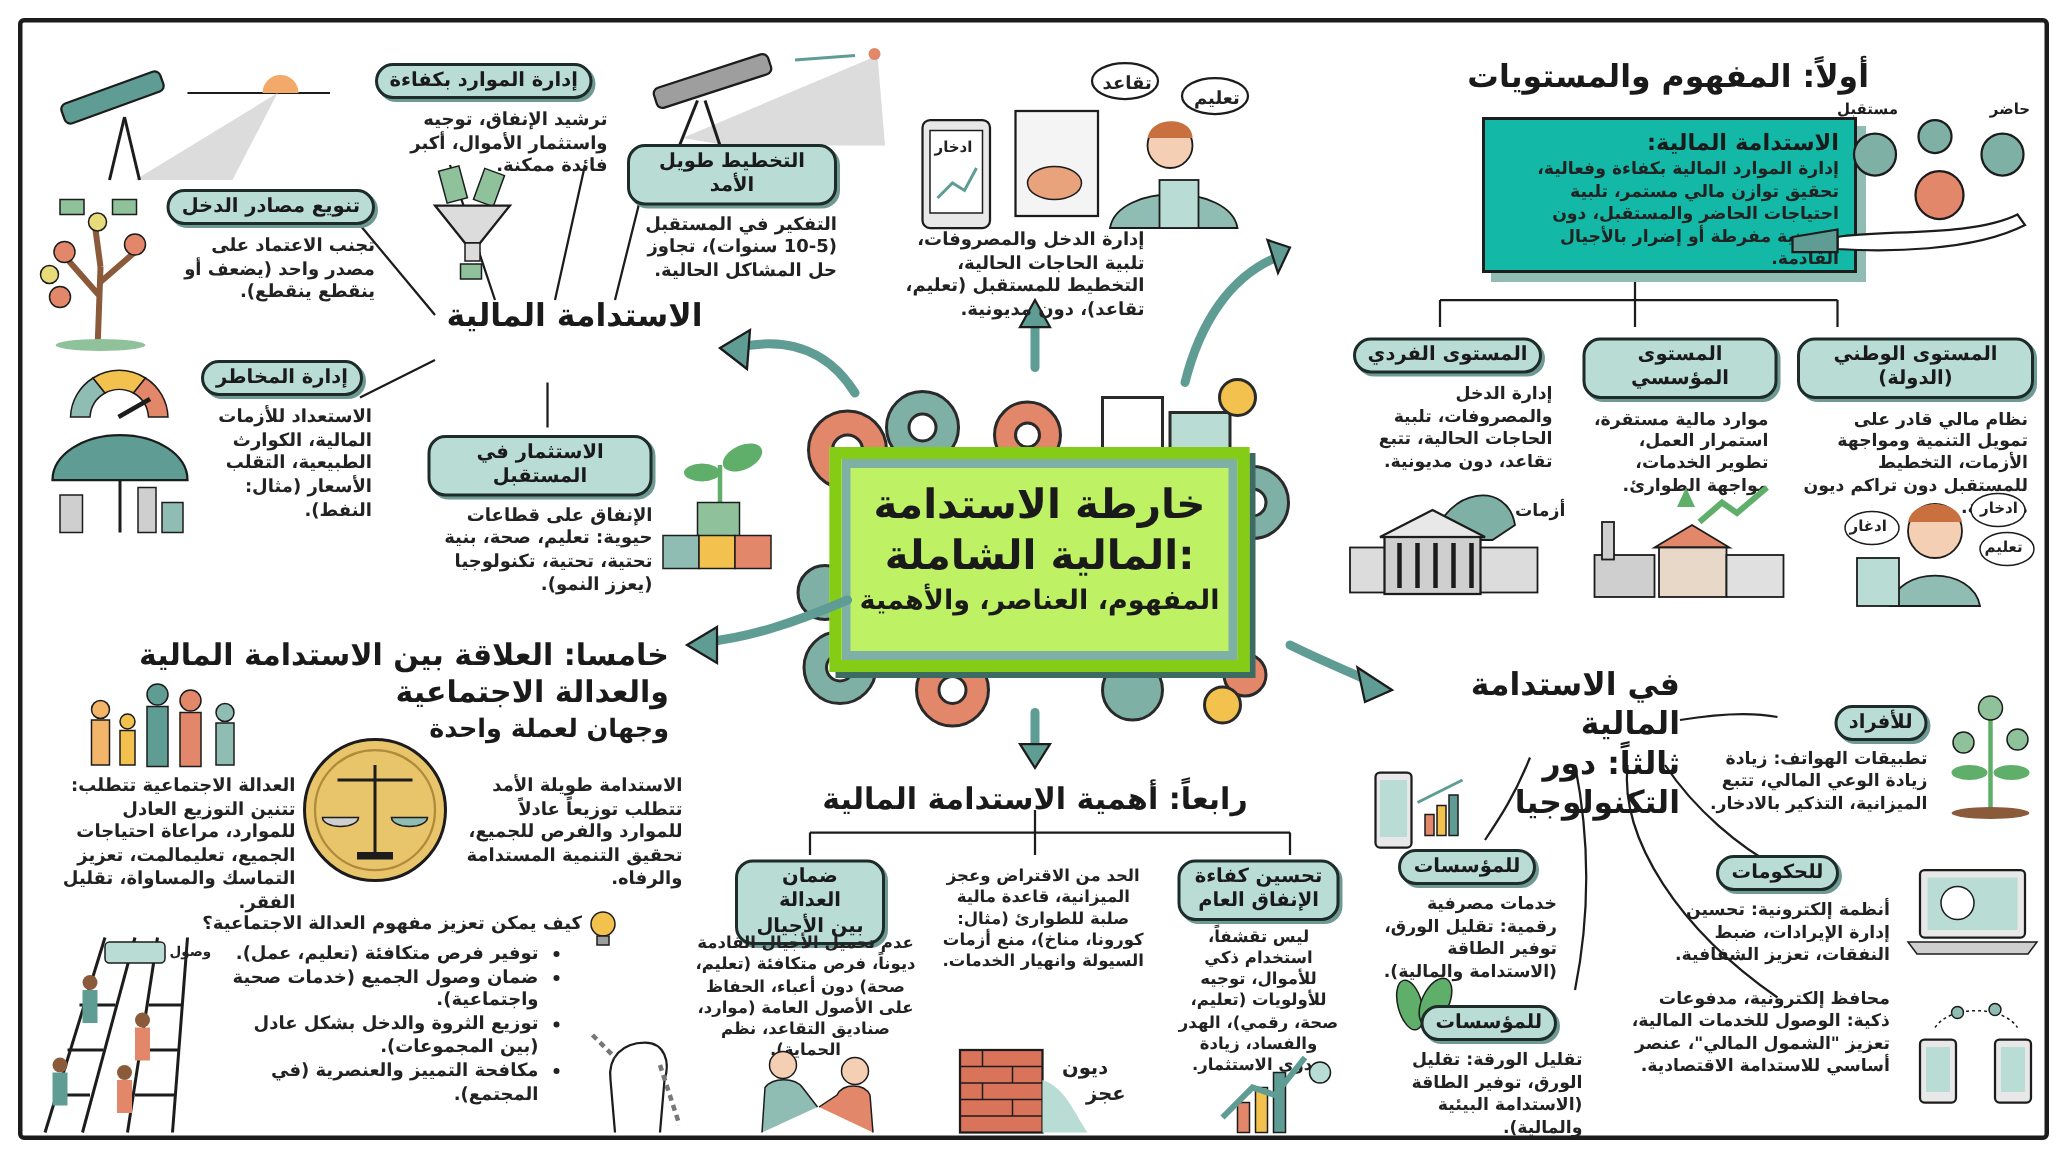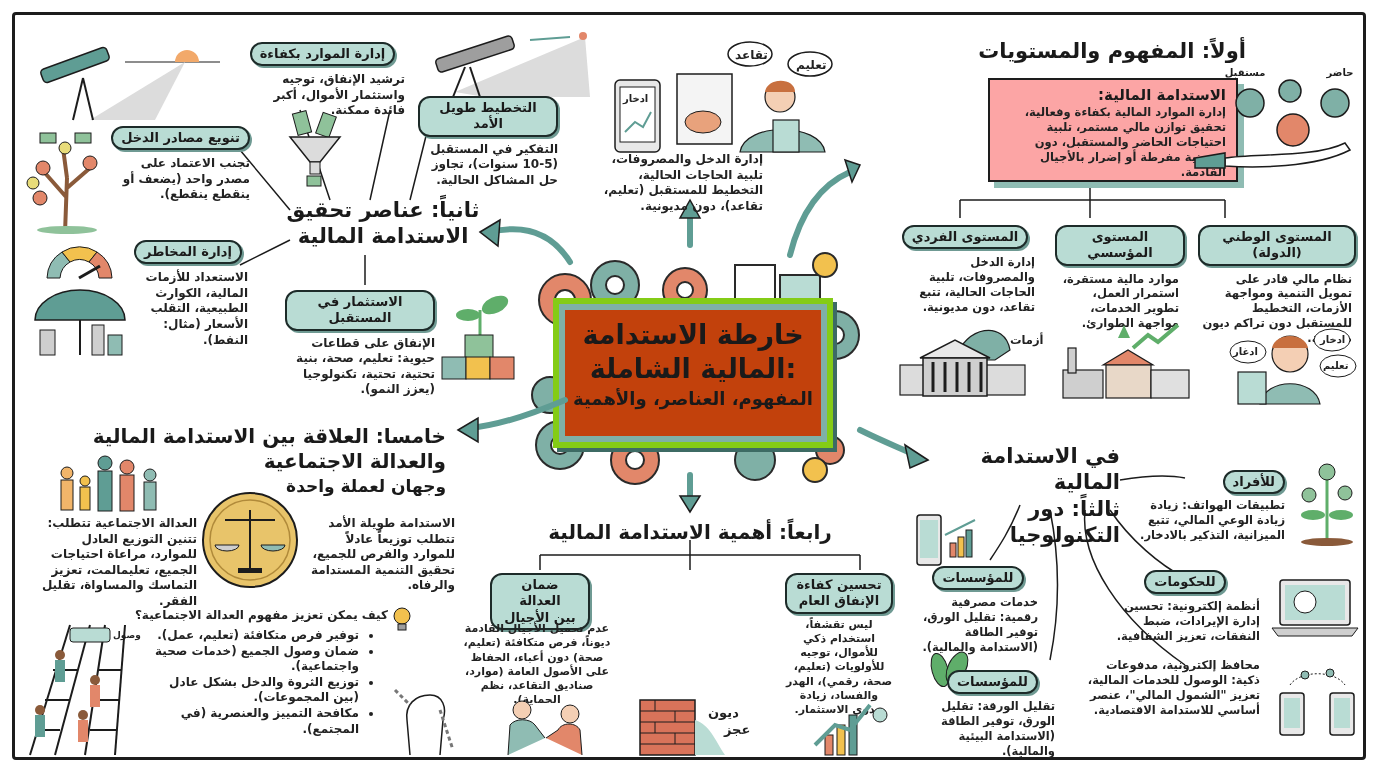--- a/index.html
+++ b/index.html
@@ -6,22 +6,22 @@
   html, body { width: 1376px; height: 768px; background: #ffffff; overflow: hidden; }
   body { font-family: "DejaVu Sans", sans-serif; color: #1a1a1a; position: relative; }
   .frame { position: absolute; left: 12px; top: 12px; width: 1354px; height: 748px; border: 3px solid #1c1c1c; border-radius: 4px; background: #fff; }
   .abs { position: absolute; }
   .rtl { direction: rtl; text-align: right; }
   .center { text-align: center; }
   .h1 { font-weight: bold; font-size: 20px; line-height: 1.25; }
   .h2 { font-weight: bold; font-size: 17px; line-height: 1.25; }
   .body { font-size: 11.5px; line-height: 1.3; font-weight: bold; color: #222; }
   .tag { display: inline-block; background: #b9dcd4; border: 2px solid #1d2b29; border-radius: 12px; padding: 2px 8px; font-weight: bold; font-size: 13px; line-height: 1.25; box-shadow: 2px 2px 0 #6f9a93; }
-  .box { background: #fca5a5; border: 2px solid #1d1d1d; box-shadow: 6px 6px 0 #8fbcb3; padding: 6px 10px; }
-  .center-title { background: #c2410c; border: 6px solid #84cc16; box-shadow: inset 0 0 0 6px #7fb0a6, 4px 4px 0 #3d6b64; padding: 14px 10px; }
+  .box { background: #14b8a6; border: 2px solid #1d1d1d; box-shadow: 6px 6px 0 #8fbcb3; padding: 6px 10px; }
+  .center-title { background: #bef264; border: 8px solid #84cc16; box-shadow: inset 0 0 0 6px #7fb0a6, 4px 4px 0 #3d6b64; padding: 14px 10px; }
   svg { overflow: visible; }
 </style>
 </head>
 <body>
 
 <div class="frame"></div>
 
 <svg class="abs" style="left:525px;top:255px;width:340px;height:225px" viewBox="0 0 340 225">
   <g stroke="#2a2a2a" stroke-width="2">
     <circle cx="40" cy="45" r="26" fill="#e2876a"></circle>
@@ -167,21 +167,20 @@
   <path d="M160 50 C 162 35, 190 35, 190 50" fill="#c8703f"></path>
   <path d="M135 110 C 140 80, 215 80, 220 110 Z" fill="#8fbcb3" stroke="#1c1c1c" stroke-width="1.2"></path>
   <rect x="168" y="78" width="26" height="32" fill="#b9dcd4" stroke="#1c1c1c" stroke-width="1.2"></rect>
 </svg>
 <div class="abs body" style="left:735px;top:48px;font-size:12px;">تقاعد</div>
 <div class="abs body" style="left:796px;top:58px;font-size:12px;">تعليم</div>
 <div class="abs body" style="left:623px;top:92px;font-size:10px;">ادخار</div>
 <div class="abs rtl body" style="left:598px;top:152px;width:165px;font-size:12px;">إدارة الدخل والمصروفات، تلبية الحاجات الحالية، التخطيط للمستقبل (تعليم، تقاعد)، دون مديونية.</div>
 
 <div class="abs rtl h1 center" style="left:278px;top:197px;width:210px;font-size:21px;">
-  <div>ثانياً: عناصر تحقيق</div>
   <div>الاستدامة المالية</div>
 </div>
 
 <div class="abs center" style="left:240px;top:42px;width:165px;">
   <div class="tag">إدارة الموارد بكفاءة</div>
   <div class="body rtl" style="margin-top:6px;font-size:12px;">ترشيد الإنفاق، توجيه واستثمار الأموال، أكبر فائدة ممكنة.</div>
 </div>
 <svg class="abs" style="left:285px;top:112px;width:60px;height:75px" viewBox="0 0 60 75">
   <rect x="10" y="0" width="14" height="22" fill="#8fc29a" stroke="#1c1c1c" transform="rotate(-15 17 11)"></rect>
   <rect x="34" y="2" width="14" height="22" fill="#8fc29a" stroke="#1c1c1c" transform="rotate(20 41 13)"></rect>
@@ -338,20 +337,21 @@
 <div class="abs h1 center" style="left:540px;top:520px;width:300px;">رابعاً: أهمية الاستدامة المالية</div>
 
 <div class="abs center" style="left:785px;top:573px;width:108px;">
   <div class="tag" style="width:100%;">
     <div>تحسين كفاءة</div>
     <div>الإنفاق العام</div>
   </div>
   <div class="body rtl center" style="margin-top:4px;font-size:11px;text-align:center;">ليس تقشفاً، استخدام ذكي للأموال، توجيه للأولويات (تعليم، صحة، رقمي)، الهدر والفساد، زيادة جدوى الاستثمار.</div>
 </div>
 <div class="abs center" style="left:628px;top:573px;width:135px;">
+  <div class="body rtl center" style="margin-top:4px;font-size:11px;text-align:center;">الحد من الاقتراض وعجز الميزانية، قاعدة مالية صلبة للطوارئ (مثال: كورونا، مناخ)، منع أزمات السيولة وانهيار الخدمات.</div>
 </div>
 <div class="abs center" style="left:490px;top:573px;width:100px;">
   <div class="tag" style="width:100%;">
     <div>ضمان العدالة</div>
     <div>بين الأجيال</div>
   </div>
 </div>
 <div class="abs body rtl center" style="left:462px;top:622px;width:150px;font-size:11px;text-align:center;">عدم تحميل الأجيال القادمة ديوناً، فرص متكافئة (تعليم، صحة) دون أعباء، الحفاظ على الأصول العامة (موارد، صناديق التقاعد، نظم الحماية).</div>
 
 <svg class="abs" style="left:500px;top:700px;width:90px;height:55px" viewBox="0 0 90 55">

